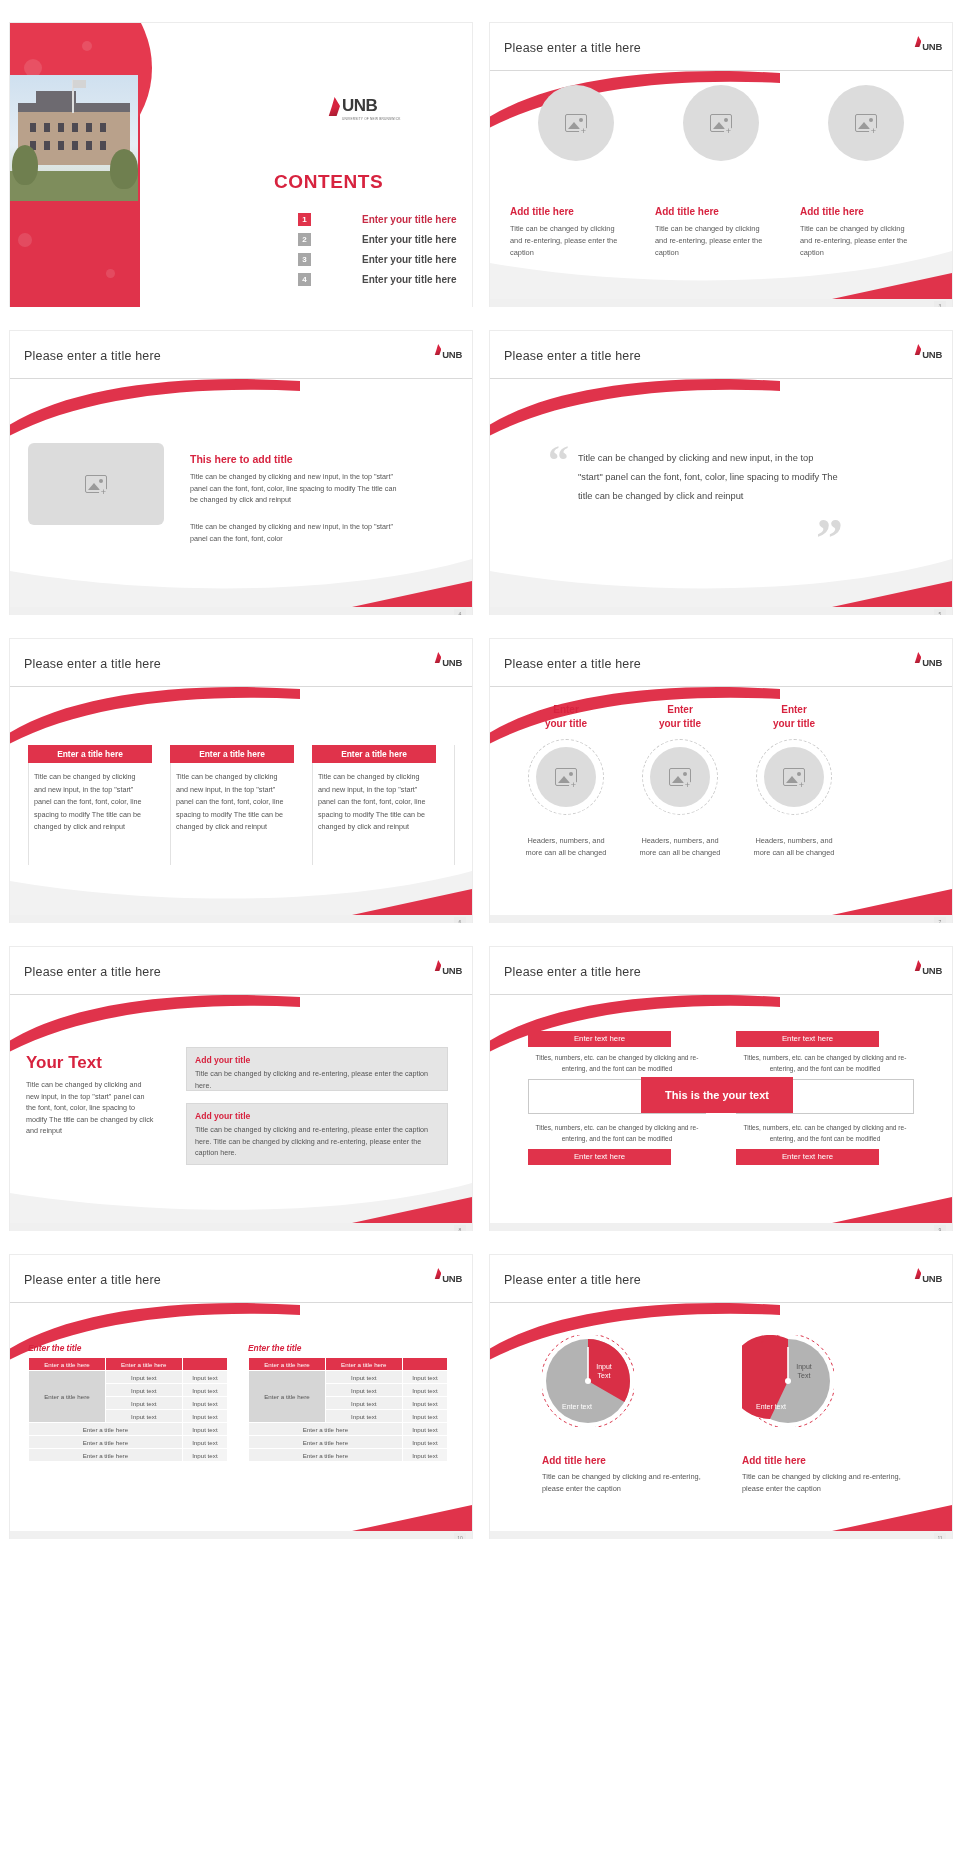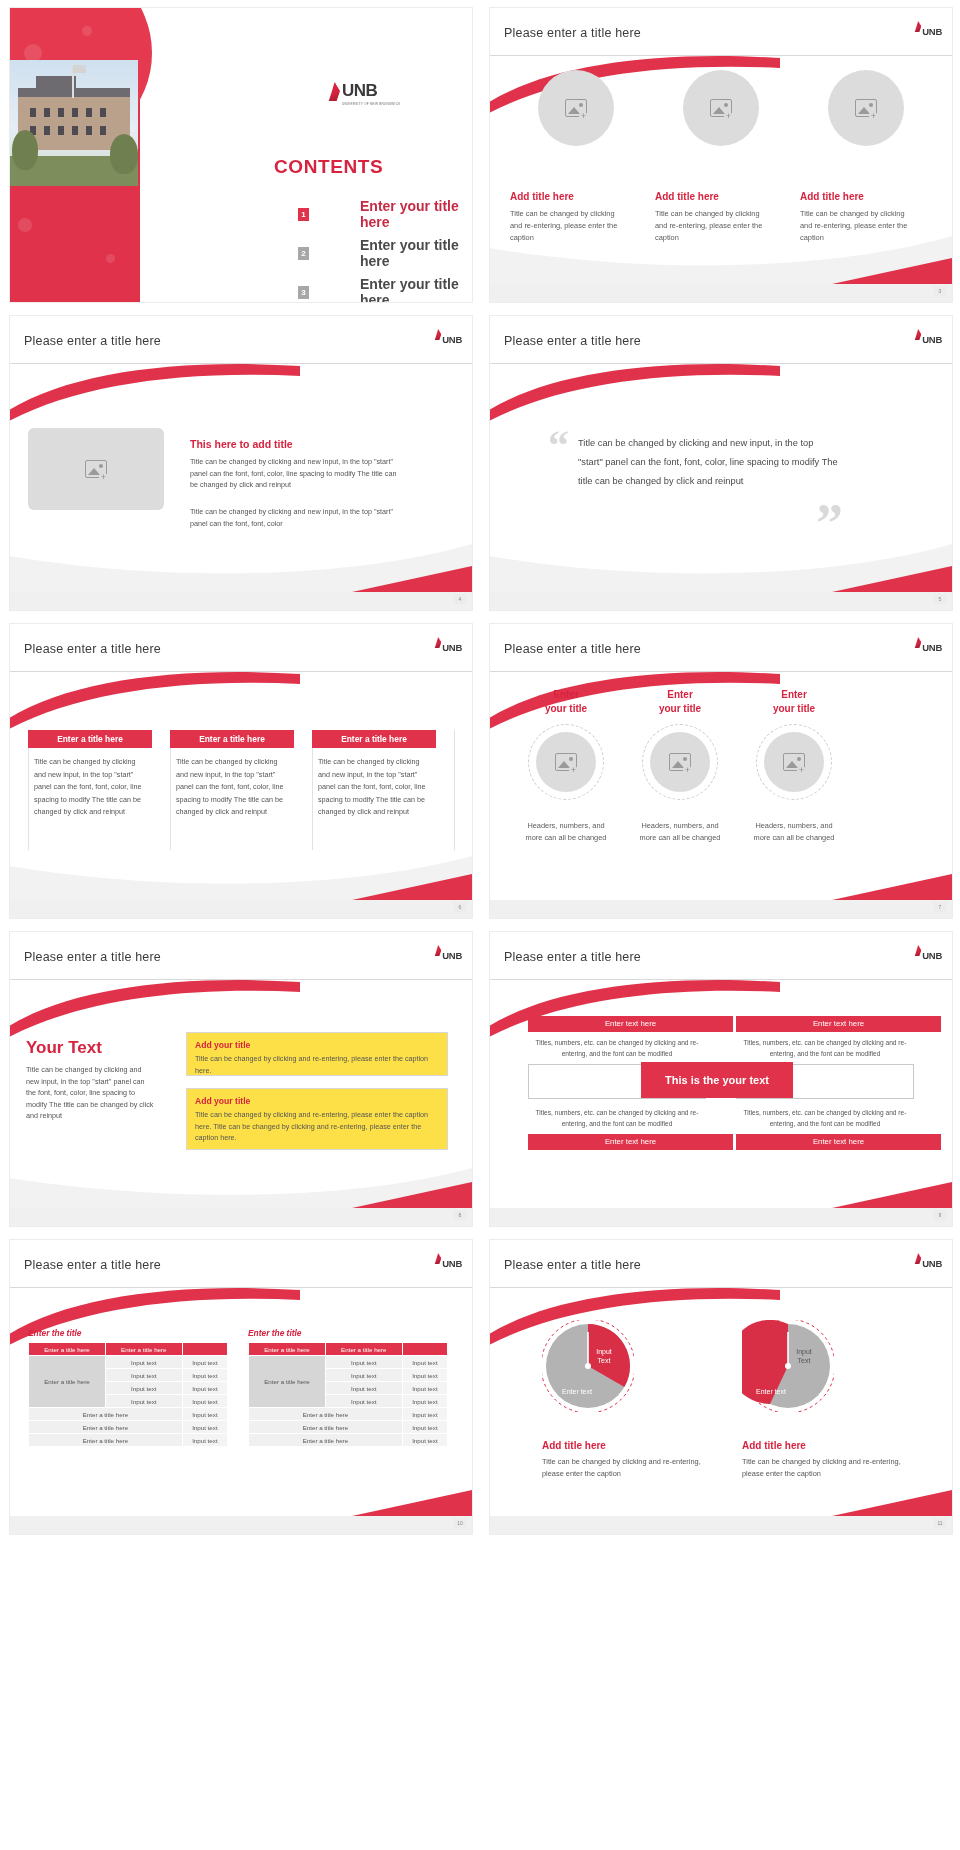--- a/index.html
+++ b/index.html
@@ -22,21 +22,21 @@
   .slide {
     position: relative;
     width: 480px;
     height: 308px;
     background: #ffffff;
     overflow: hidden;
     border: 1px solid #ffffff;
   }
   .slide-inner {
     position: absolute;
-    left: 9px; top: 7px;
+    left: 9px; top: 22px;
     width: 462px; height: 294px;
     background: #ffffff;
     overflow: hidden;
     box-shadow: 0 0 0 1px #ececec;
   }
 
   
   .hdr-title {
     position: absolute;
     left: 14px; top: 18px;
@@ -253,21 +253,21 @@
   .s1 .toc-num {
     width: 13px; height: 13px;
     background: #e0334b;
     color: #fff;
     font-size: 8px;
     line-height: 13px;
     text-align: center;
     font-weight: bold;
   }
   .s1 .toc-row.gray .toc-num { background: #a7a7a7; }
-  .s1 .toc-txt { font-size: 14px; color: #c62b45; font-weight: bold; margin-left: 43px; }
+  .s1 .toc-txt { font-size: 10px; color: #c62b45; font-weight: bold; margin-left: 43px; }
   .s1 .toc-row.gray .toc-txt { color: #4a4a4a; }
 
   
   .circ {
     position: absolute;
     width: 76px; height: 76px;
     border-radius: 50%;
   }
   .c-title {
     position: absolute;
@@ -371,35 +371,35 @@
     position: absolute; left: 16px; top: 106px;
     font-size: 17px; font-weight: bold; color: #d7233f;
   }
   .s7 .yb {
     position: absolute; left: 16px; top: 132px;
     width: 128px; font-size: 7.2px; line-height: 11.5px; color: #555;
   }
   .s7 .card {
     position: absolute;
     border: 1px solid #d8d8d8;
-    background: #fde047;
+    background: #e5e5e5;
   }
   .s7 .card .ct {
     font-size: 8.6px; font-weight: bold; color: #d7233f;
     padding: 7px 8px 3px 8px;
   }
   .s7 .card .cb {
     font-size: 7.2px; line-height: 11.5px; color: #555;
     padding: 0 8px 8px 8px;
   }
 
   
   .s8 .hbar {
     position: absolute;
-    width: 205px; height: 16px;
+    width: 143px; height: 16px;
     background: #e0334b;
     color: #fff;
     font-size: 7.8px;
     line-height: 16px;
     text-align: center;
   }
   .s8 .htxt {
     position: absolute;
     width: 178px;
     font-size: 6.6px;

